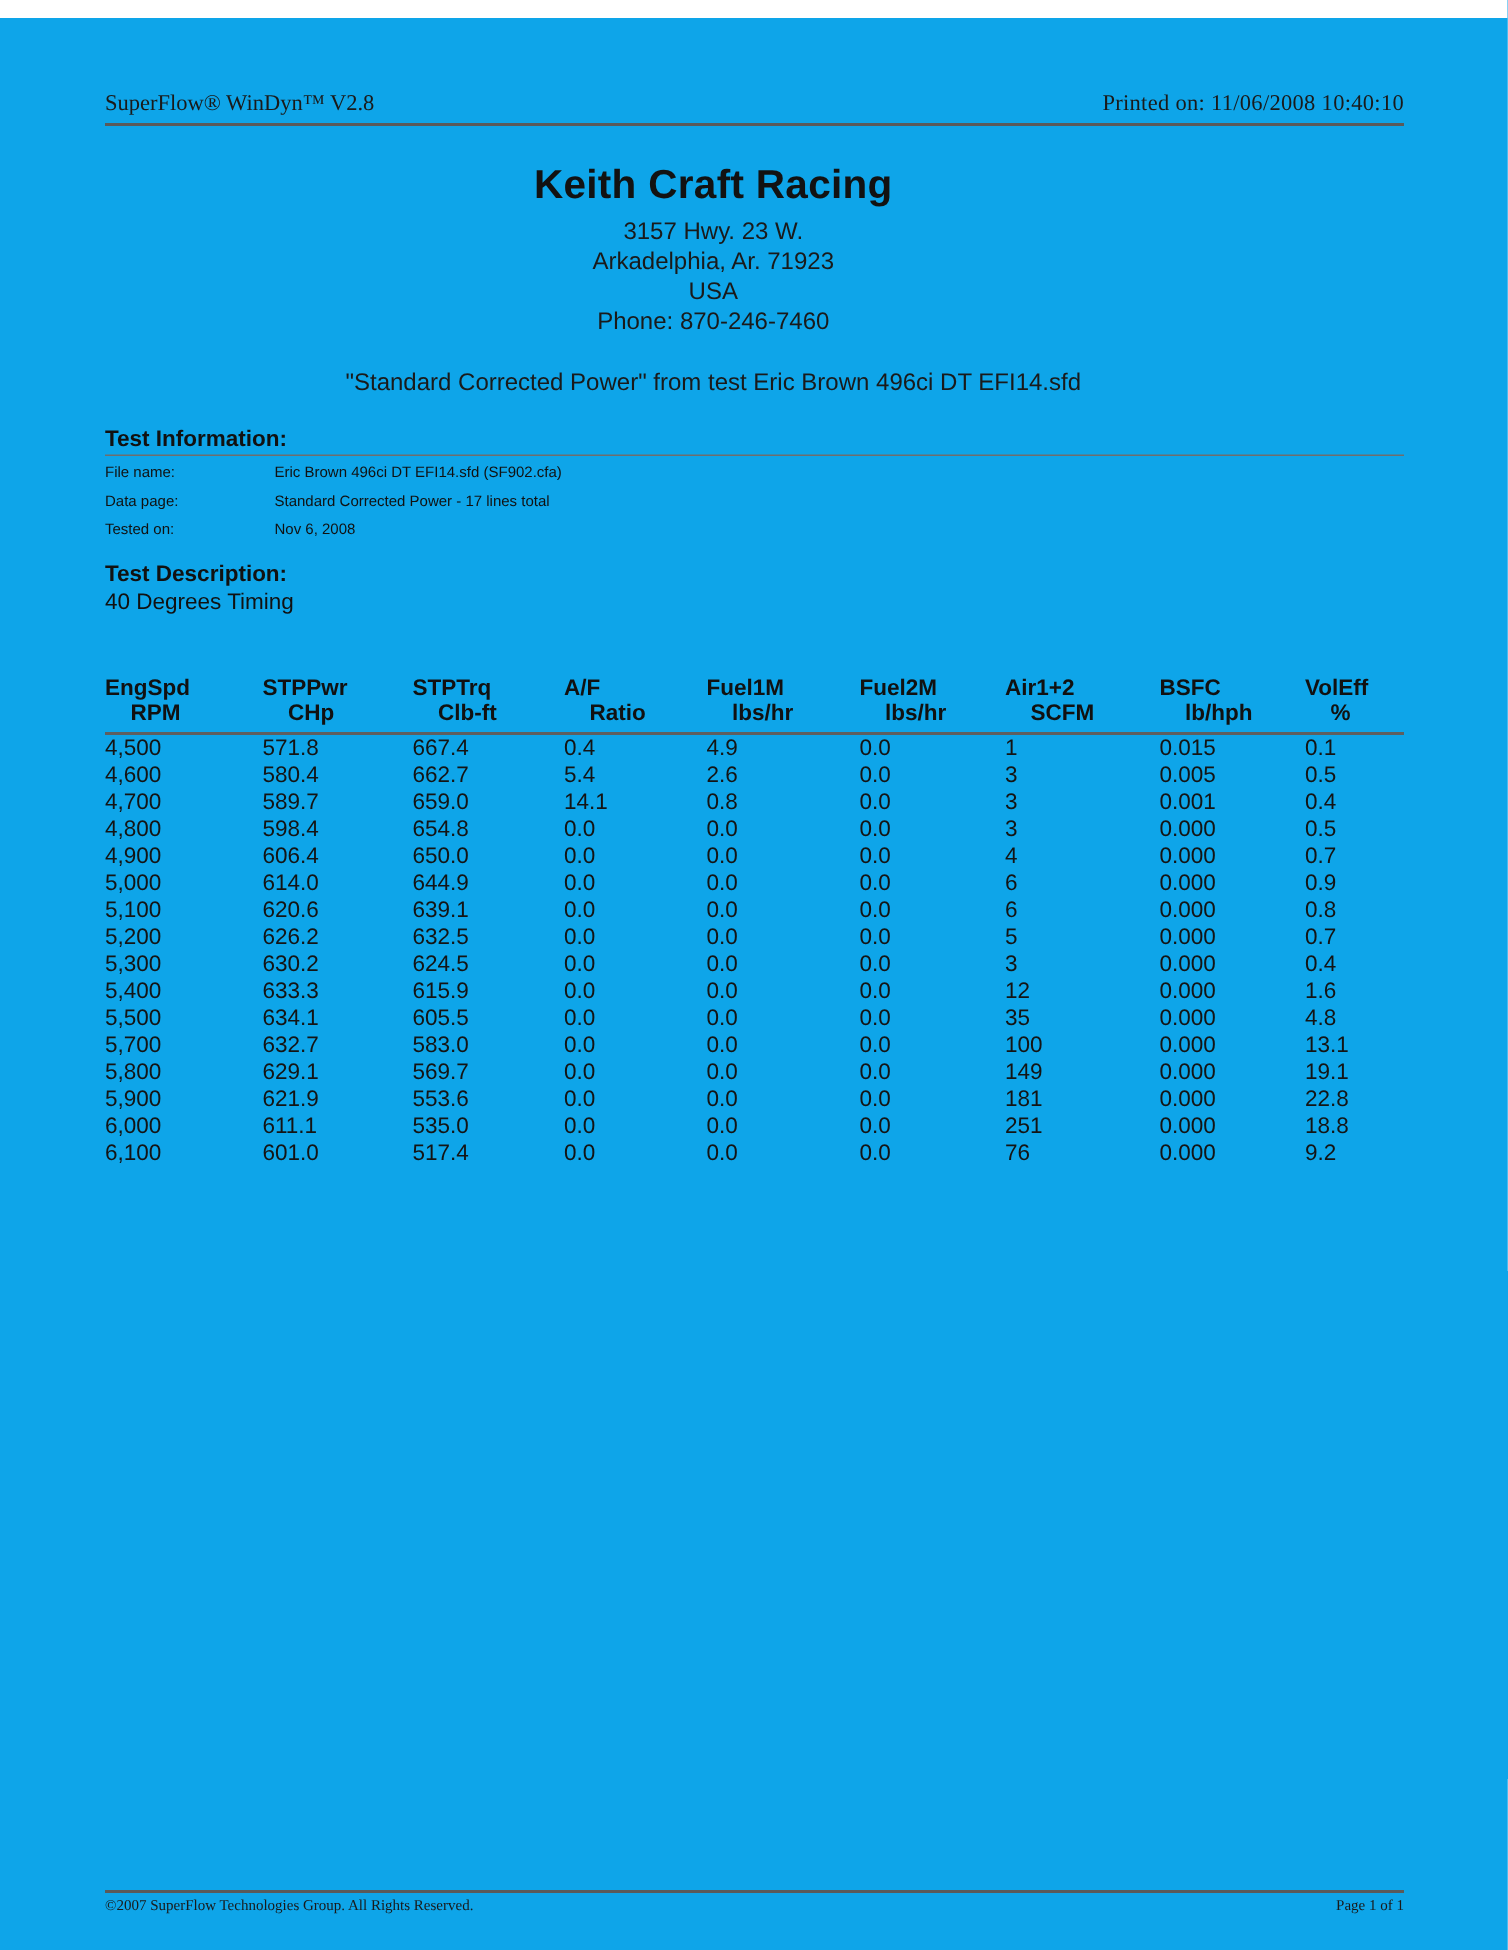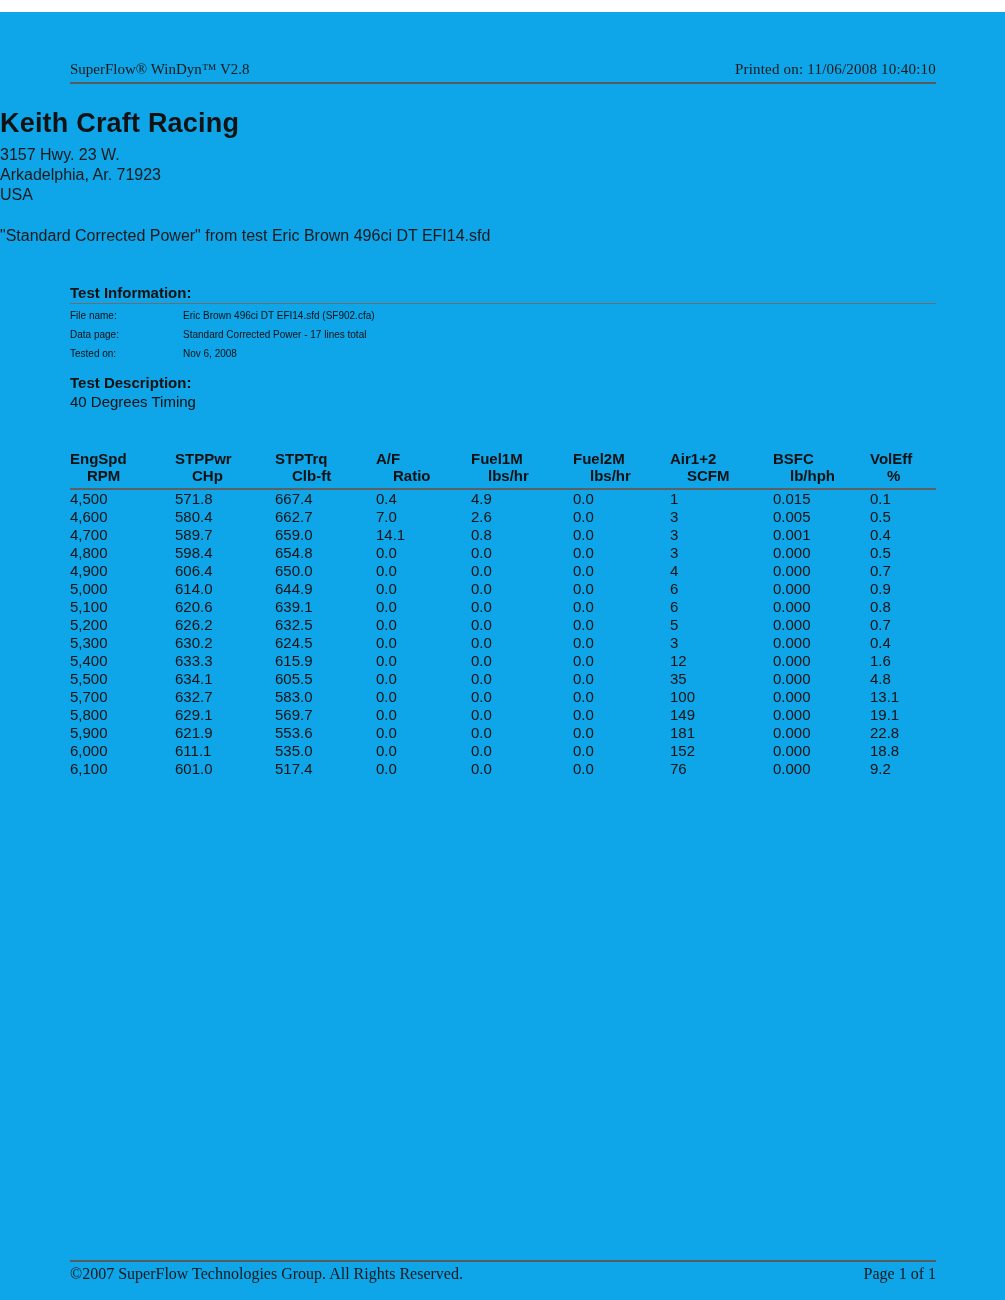--- a/index.html
+++ b/index.html
@@ -50,21 +50,21 @@
     height: 2px;
     background: #5a5a5a;
   }
 
   
   .title-block {
     position: absolute;
     left: 0;
     top: 97px;
     width: 951px;
-    text-align: left;
+    text-align: center;
   }
   .company {
     font-size: 27px;
     font-weight: bold;
     letter-spacing: .2px;
     color: #121212;
     line-height: 1.1;
   }
   .addr {
     font-size: 16px;
@@ -179,21 +179,21 @@
     width: 866px;
     height: 2px;
     background: #5a5a5a;
   }
   .run-foot {
     position: absolute;
     left: 70px;
     top: 1253px;
     width: 866px;
     font-family: "Liberation Serif", serif;
-    font-size: 16px;
+    font-size: 10px;
     color: #1a1a1a;
     display: flex;
     justify-content: space-between;
     align-items: center;
     white-space: nowrap;
   }
 </style>
 </head>
 <body>
 
@@ -204,20 +204,21 @@
     <span class="printed">Printed on:  11/06/2008  10:40:10</span>
   </div>
   <div class="rule-head"></div>
 
   <div class="title-block">
     <div class="company">Keith Craft Racing</div>
     <div class="addr">
       <div>3157 Hwy. 23 W.</div>
       <div>Arkadelphia, Ar. 71923</div>
       <div>USA</div>
+      <div>Phone: 870-246-7460</div>
     </div>
     <div class="subject">"Standard Corrected Power" from test Eric Brown 496ci DT EFI14.sfd</div>
   </div>
 
   <div class="sec-info">
     <div class="sec-title">Test Information:</div>
     <div class="rule-sec"></div>
     <div class="kv">
       <div class="kv-row">
         <span class="kv-key">File name:</span>
@@ -308,21 +309,21 @@
             <td>4.9</td>
             <td>0.0</td>
             <td>1</td>
             <td>0.015</td>
             <td>0.1</td>
           </tr>
           <tr>
             <td>4,600</td>
             <td>580.4</td>
             <td>662.7</td>
-            <td>7.0</td>
+            <td>5.4</td>
             <td>2.6</td>
             <td>0.0</td>
             <td>3</td>
             <td>0.005</td>
             <td>0.5</td>
           </tr>
           <tr>
             <td>4,700</td>
             <td>589.7</td>
             <td>659.0</td>
@@ -454,21 +455,21 @@
             <td>0.000</td>
             <td>22.8</td>
           </tr>
           <tr>
             <td>6,000</td>
             <td>611.1</td>
             <td>535.0</td>
             <td>0.0</td>
             <td>0.0</td>
             <td>0.0</td>
-            <td>152</td>
+            <td>251</td>
             <td>0.000</td>
             <td>18.8</td>
           </tr>
           <tr>
             <td>6,100</td>
             <td>601.0</td>
             <td>517.4</td>
             <td>0.0</td>
             <td>0.0</td>
             <td>0.0</td>

